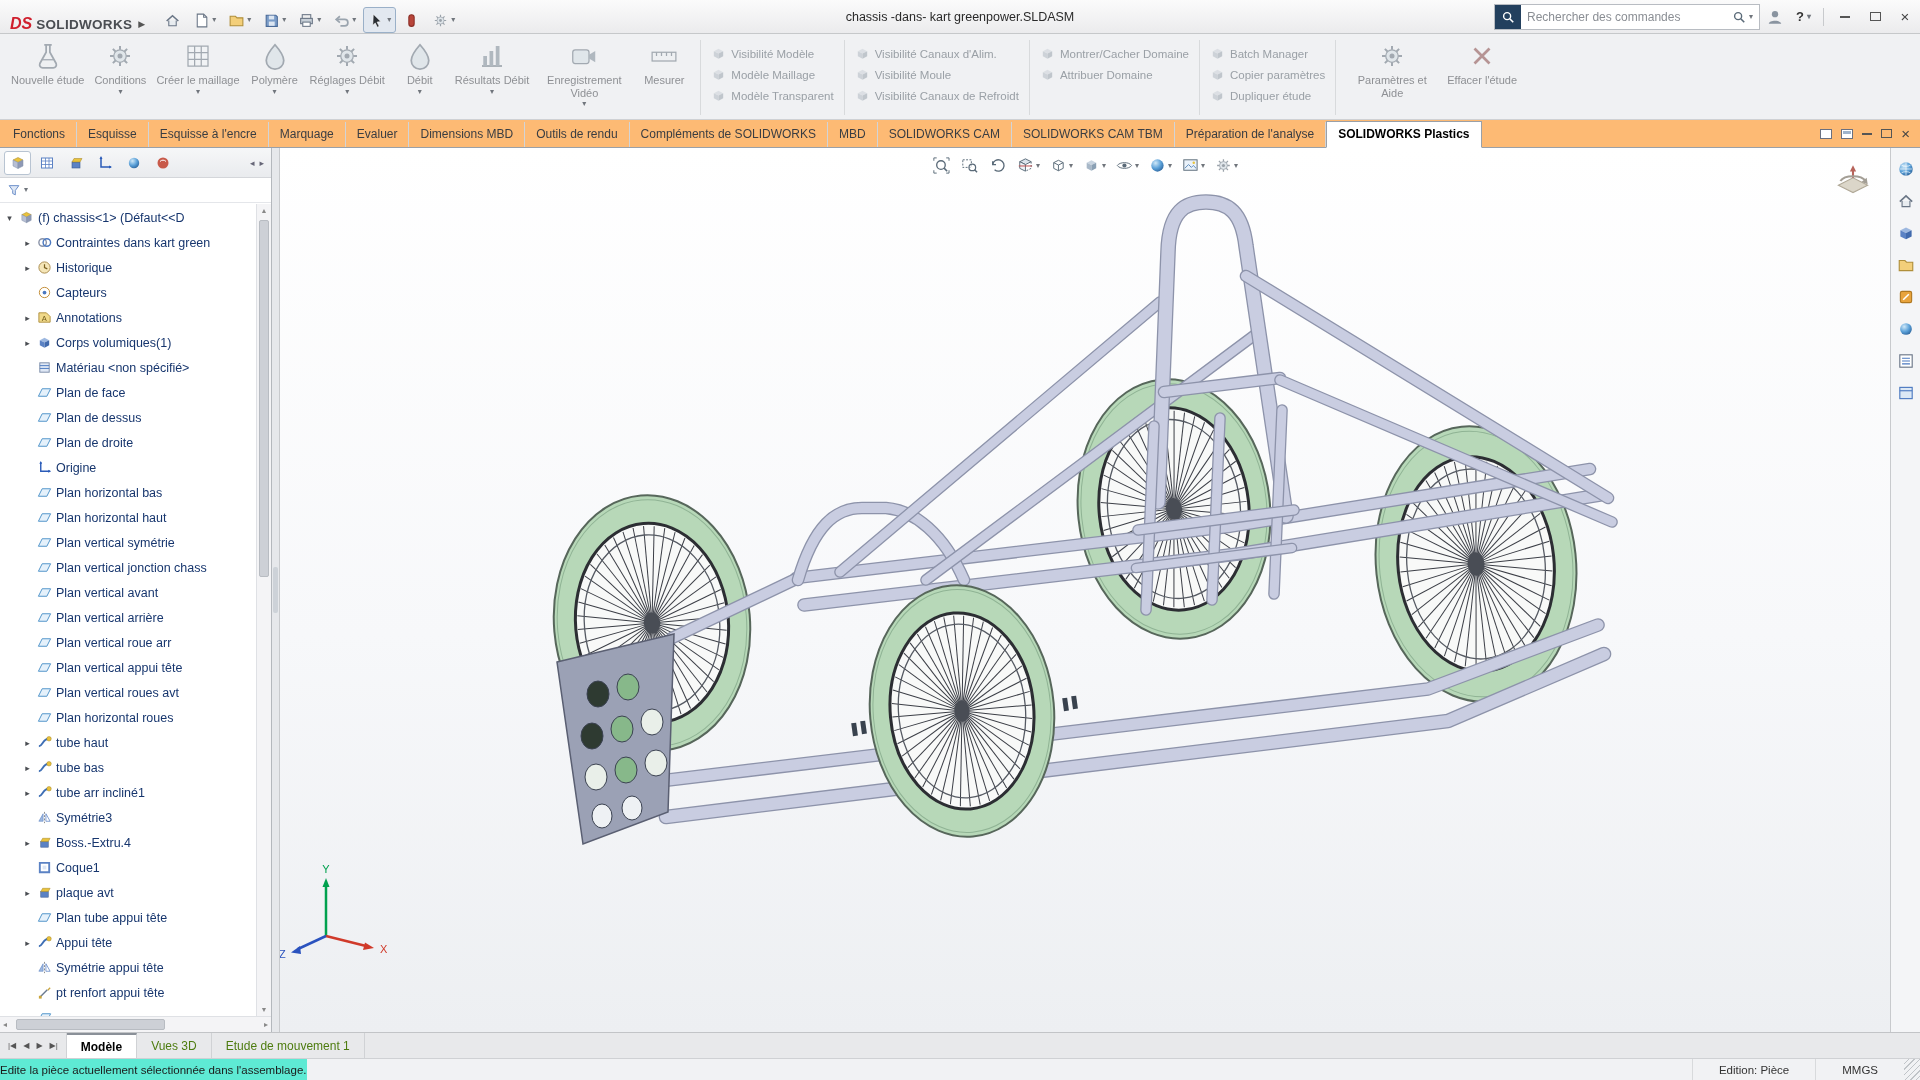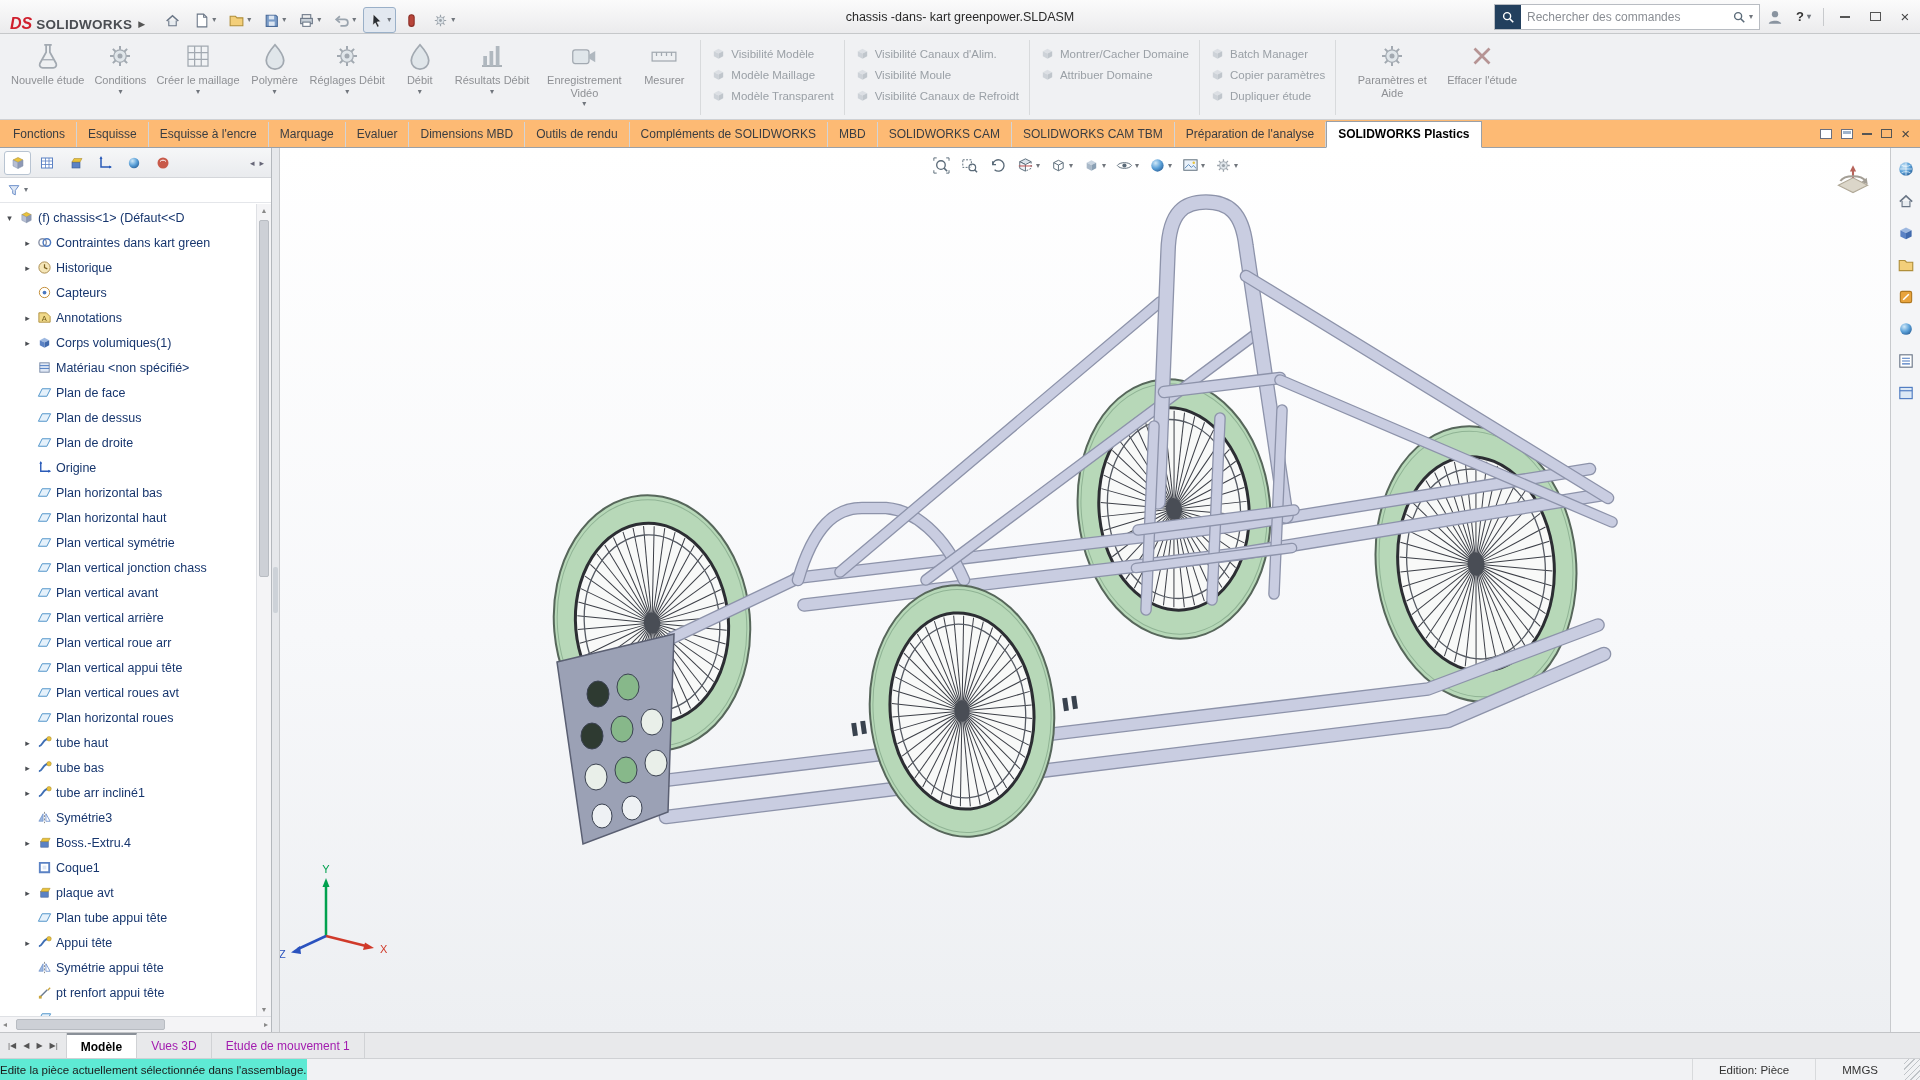--- a/index.html
+++ b/index.html
@@ -81,21 +81,21 @@
   .hudbtn{display:flex;align-items:center;gap:1px;padding:2px 3px;border-radius:3px}
   .hic{width:19px;height:19px}
   .compass{position:absolute;top:14px;right:16px;width:42px;height:38px;opacity:.9}
   .taskpane{width:30px;background:#f4f5f7;border-left:1px solid #c8cacd;display:flex;flex-direction:column;align-items:center;padding-top:10px;gap:10px;flex:none}
   .tpbtn{width:22px;height:22px;display:flex;align-items:center;justify-content:center}
   .tpbtn svg{width:18px;height:18px}
   
   .bottombar{height:26px;background:#e8e9eb;border-top:1px solid #c2c4c7;display:flex;align-items:stretch}
   .bb-nav{display:flex;align-items:center;padding:0 5px;gap:1px;border-right:1px solid #d0d2d5}
   .bb-nav span{font-size:8px;color:#555;padding:0 3px}
-  .btab{display:flex;align-items:center;padding:0 14px;font-size:12px;color:#a21caf;border-right:1px solid #d0d2d5}
+  .btab{display:flex;align-items:center;padding:0 14px;font-size:12px;color:#4d7c0f;border-right:1px solid #d0d2d5}
   .btab.active{background:#fff;color:#000;font-weight:bold;border-top:2px solid #8a9098}
   .statusbar{height:22px;background:#f1f2f4;border-top:1px solid #cfd1d4;display:flex;align-items:center;font-size:11.5px;color:#333}
   .sb-msg{background:#5eead4;height:100%;display:flex;align-items:center;padding:0 0;color:#1a1a1a}
   .sb-right{margin-left:auto;display:flex;align-items:center;height:100%}
   .sb-item{padding:0 26px;border-left:1px solid #d8dadc;height:100%;display:flex;align-items:center}
   .sb-grip{width:16px;height:100%;background:repeating-linear-gradient(135deg,transparent 0 3px,#c0c4c8 3px 4px)}
   .sprite{position:absolute;width:0;height:0;overflow:hidden}
 </style>
 </head>
 <body>

